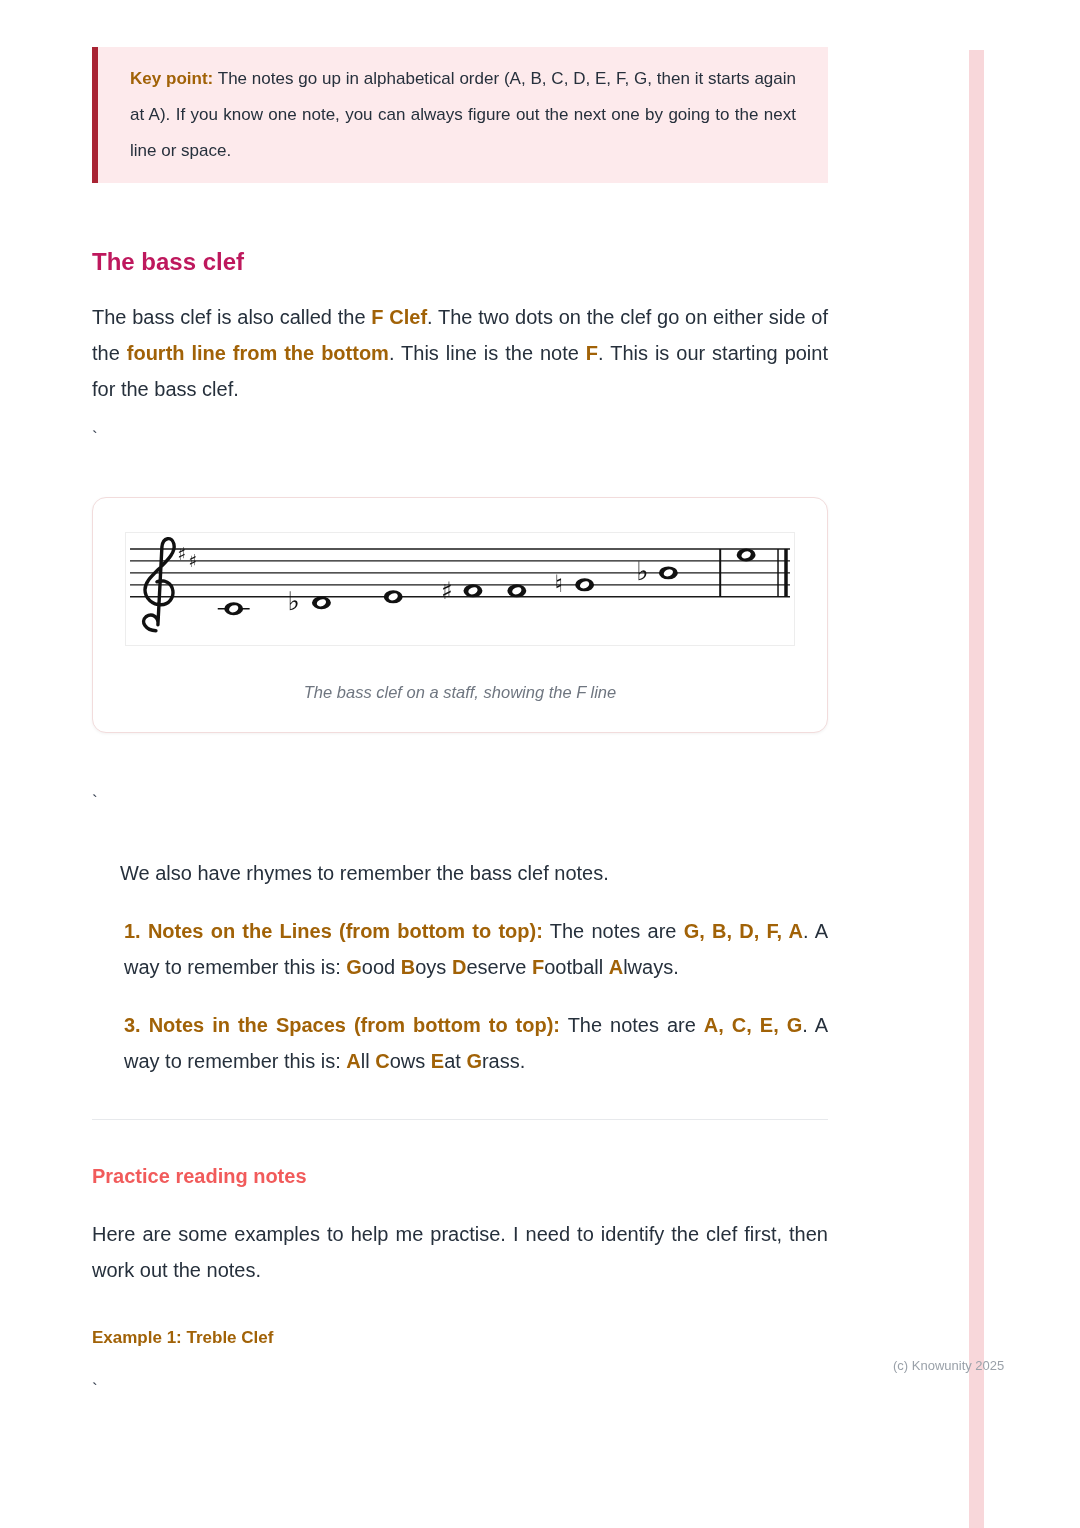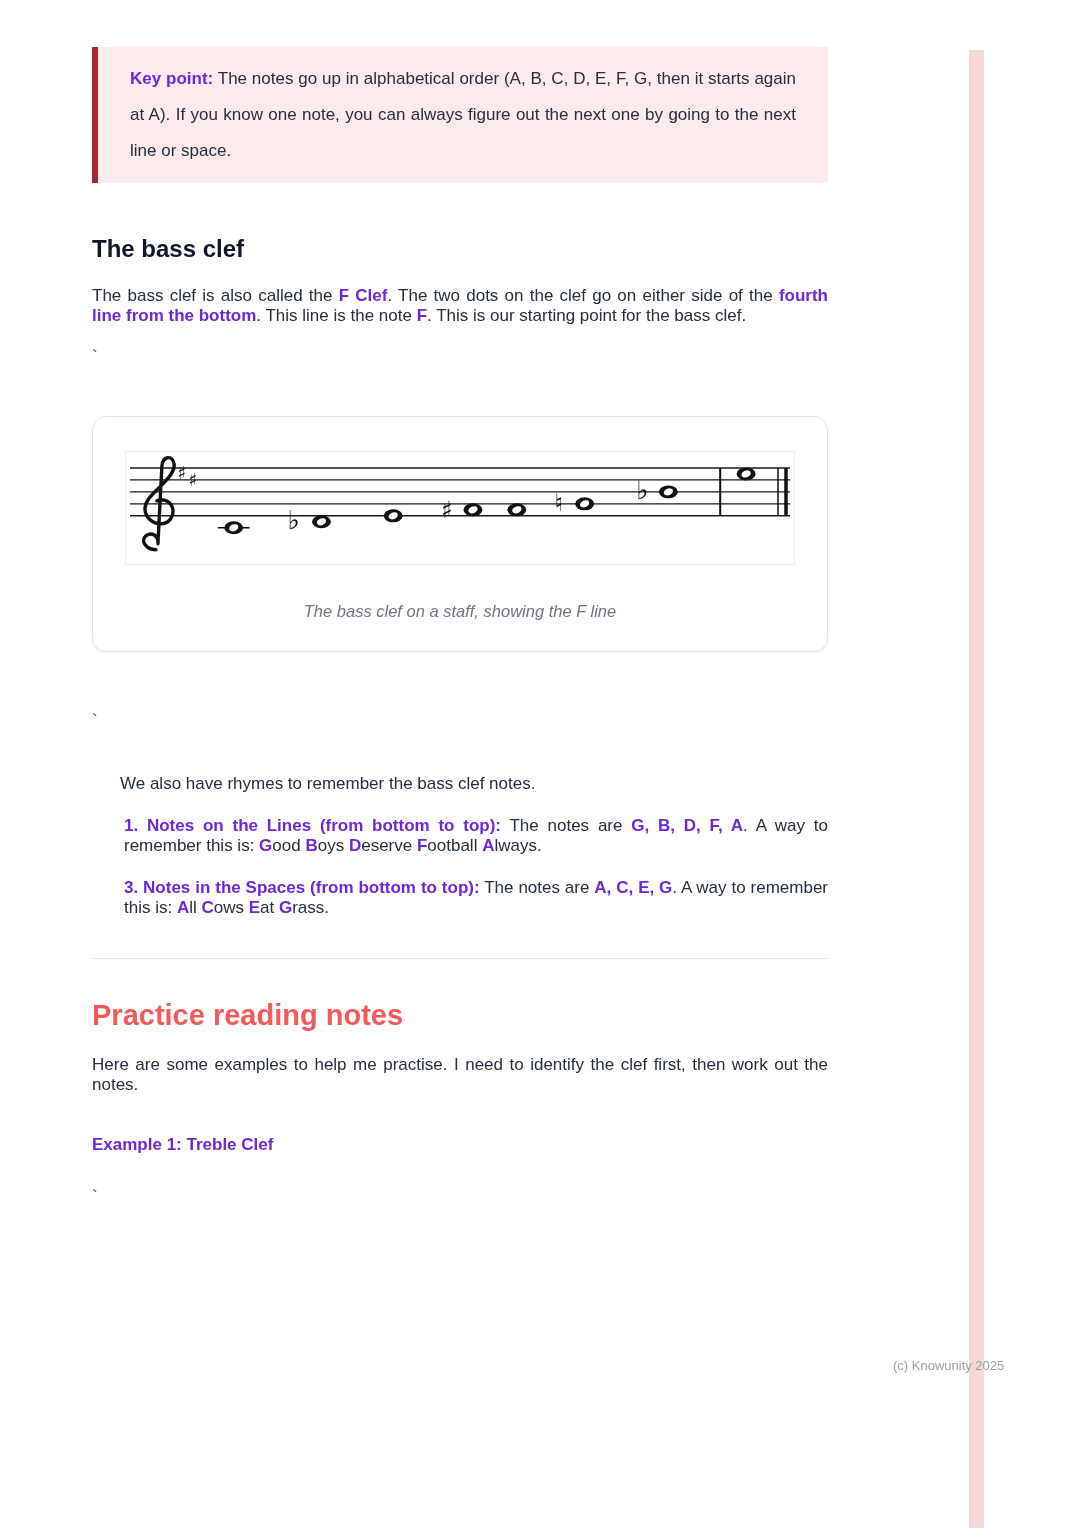--- a/index.html
+++ b/index.html
@@ -30,38 +30,38 @@
     z-index: 2;
   }
   .callout {
     background: #fdeaec;
     border-left: 6px solid #a92434;
     padding: 14px 32px 14px 32px;
     font-size: 17px;
     line-height: 36px;
     text-align: justify;
   }
-  .callout strong, p strong, .mnemonic strong, .example-label { font-weight: 700; color: #6d28d9; }
+  .callout strong, p strong, .mnemonic strong, .example-label { font-weight: 700; color: #a16207; }
   h3.section-heading {
-    color: #0f172a;
+    color: #be185d;
     font-size: 24px;
     font-weight: 700;
-    margin: 51px 0 0 0;
+    margin: 64px 0 0 0;
     line-height: 30px;
   }
   h2.section-heading-big {
     color: #f15b5b;
-    font-size: 29px;
+    font-size: 20px;
     font-weight: 700;
     margin: 38px 0 0 0;
     line-height: 36px;
   }
   p.body-text {
-    font-size: 17px;
-    line-height: 20px;
+    font-size: 20px;
+    line-height: 36px;
     text-align: justify;
     margin: 22px 0 0 0;
   }
   .tick {
     font-size: 17px;
     line-height: 26px;
     color: #374151;
   }
   .tick-1 { margin-top: 18px; }
   .tick-2 { margin-top: 56px; }

